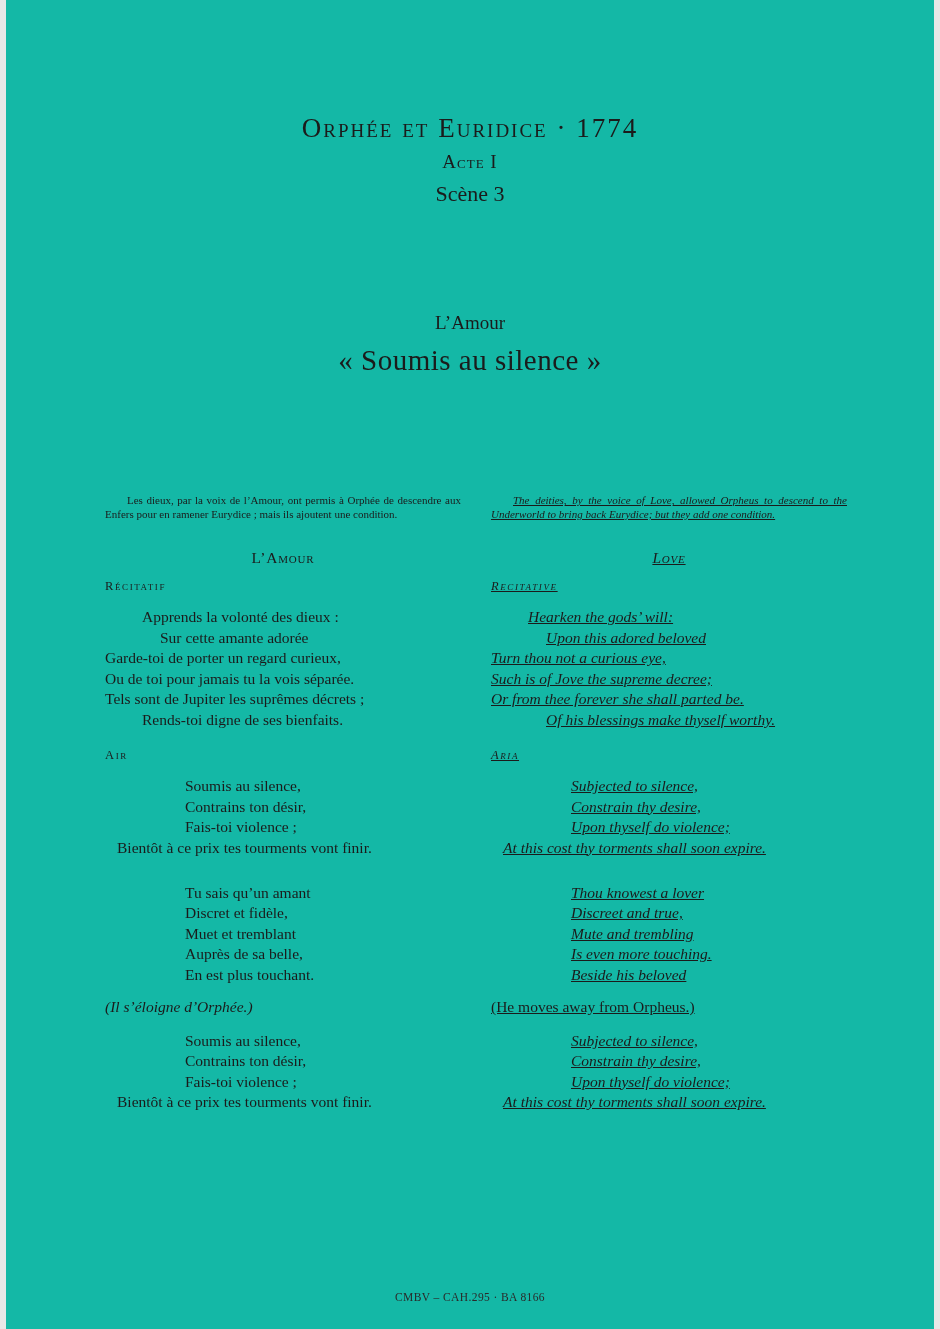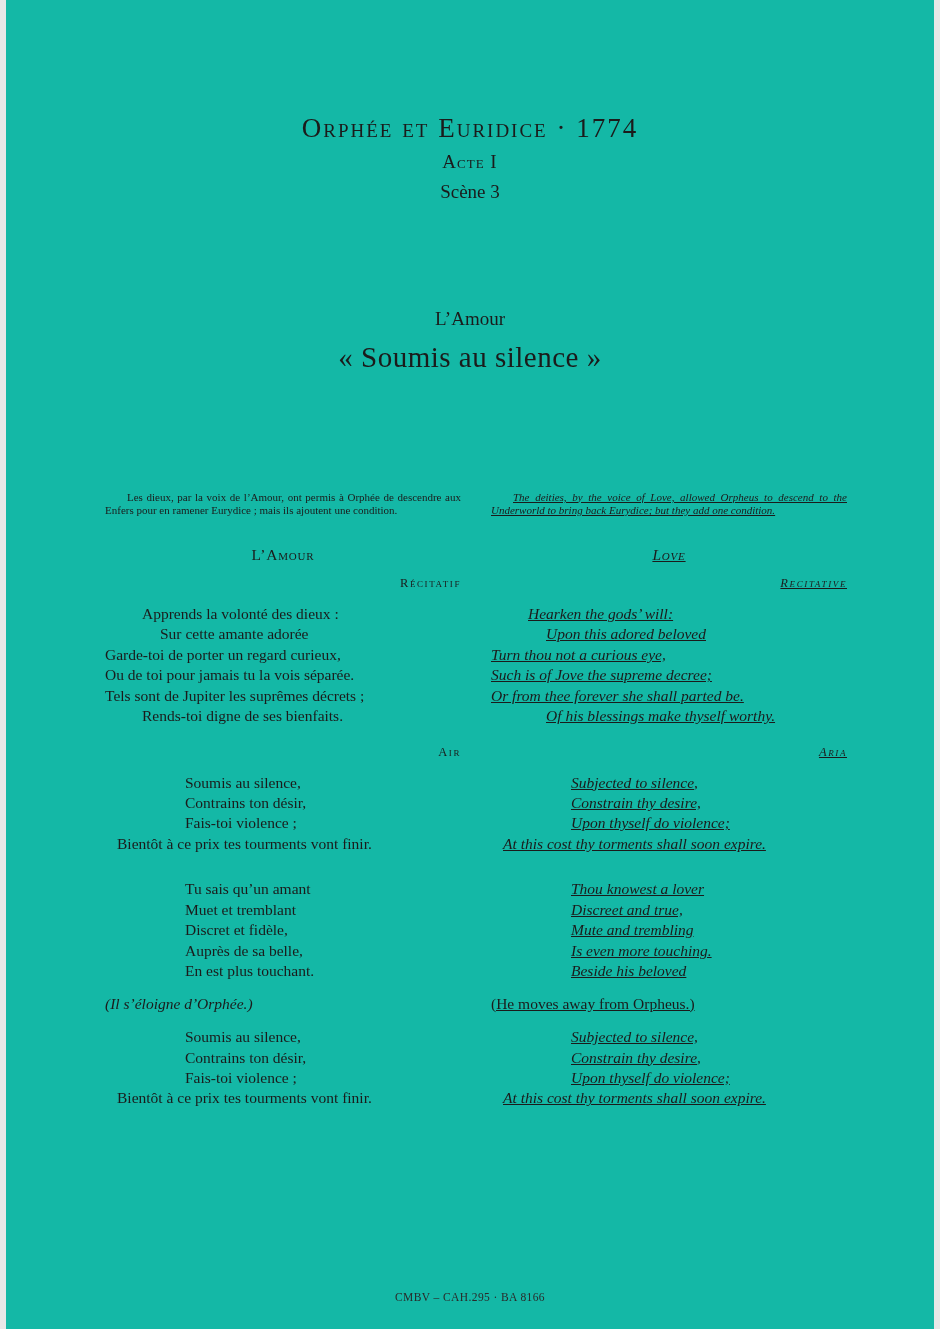--- a/index.html
+++ b/index.html
@@ -22,21 +22,21 @@
     font-variant: small-caps;
     letter-spacing: 2px;
     margin: 0;
   }
   .act-heading {
     margin-top: 7px;
     font-size: 19px;
     font-variant: small-caps;
     letter-spacing: 1px;
   }
-  .scene-heading { margin-top: 7px; font-size: 19px; }
+  .scene-heading { margin-top: 7px; font-size: 22px; }
 
   .piece-heading { margin-top: 104px; text-align: center; line-height: 1.2; }
   .character-name { font-size: 19px; }
   .piece-title { margin-top: 9px; font-size: 29px; letter-spacing: 0.5px; }
 
   
   .columns {
     display: grid;
     grid-template-columns: 356px 356px;
     column-gap: 30px;
@@ -55,21 +55,21 @@
 
   .speaker {
     margin-top: 28px;
     text-align: center;
     font-variant: small-caps;
     font-size: 15.5px;
     letter-spacing: 0.8px;
   }
   .form-label {
     margin-top: 12px;
-    text-align: right;
+    text-align: left;
     font-variant: small-caps;
     font-size: 12.5px;
     letter-spacing: 1.6px;
   }
   .form-label.air { margin-top: 18px; }
 
   .verse { margin-top: 13px; line-height: 1.32; }
   .verse.stanza2 { margin-top: 25px; }
   .line { white-space: nowrap; }
   .l0 { padding-left: 0; }
@@ -131,22 +131,22 @@
 
       <div class="verse">
         <div class="line l3">Soumis au silence,</div>
         <div class="line l3">Contrains ton désir,</div>
         <div class="line l3">Fais-toi violence ;</div>
         <div class="line lb">Bientôt à ce prix tes tourments vont finir.</div>
       </div>
 
       <div class="verse stanza2">
         <div class="line l3">Tu sais qu’un amant</div>
+        <div class="line l3">Discret et fidèle,</div>
         <div class="line l3">Muet et tremblant</div>
-        <div class="line l3">Discret et fidèle,</div>
         <div class="line l3">Auprès de sa belle,</div>
         <div class="line l3">En est plus touchant.</div>
       </div>
 
       <div class="stage-direction">(Il s’éloigne d’Orphée.)</div>
 
       <div class="verse">
         <div class="line l3">Soumis au silence,</div>
         <div class="line l3">Contrains ton désir,</div>
         <div class="line l3">Fais-toi violence ;</div>

